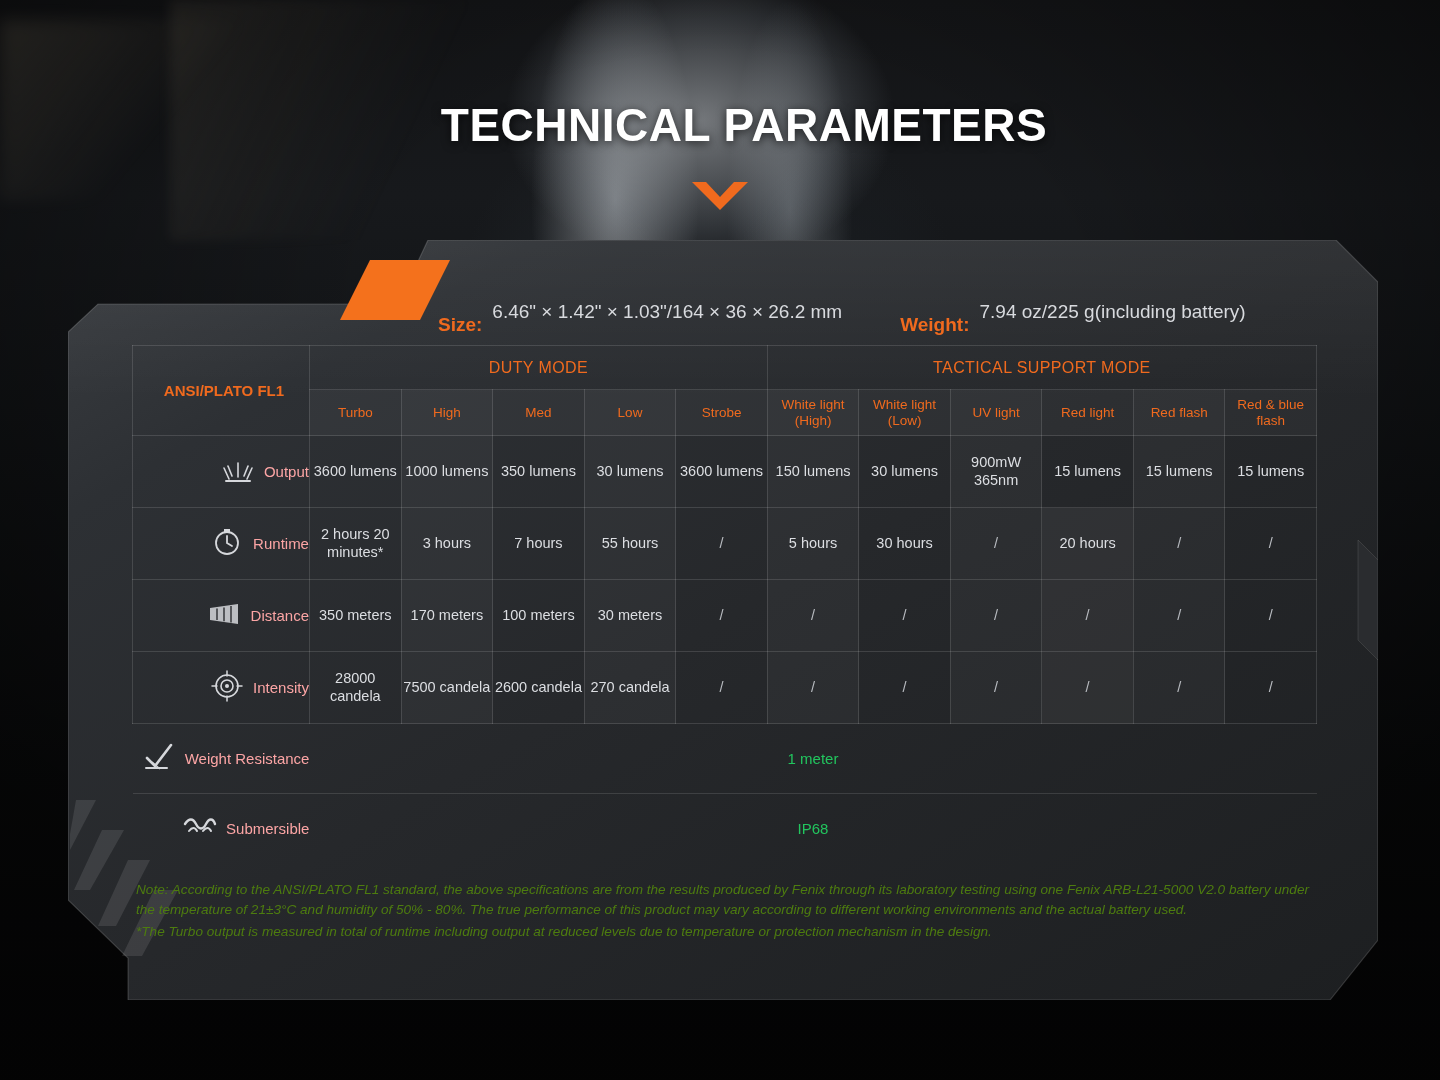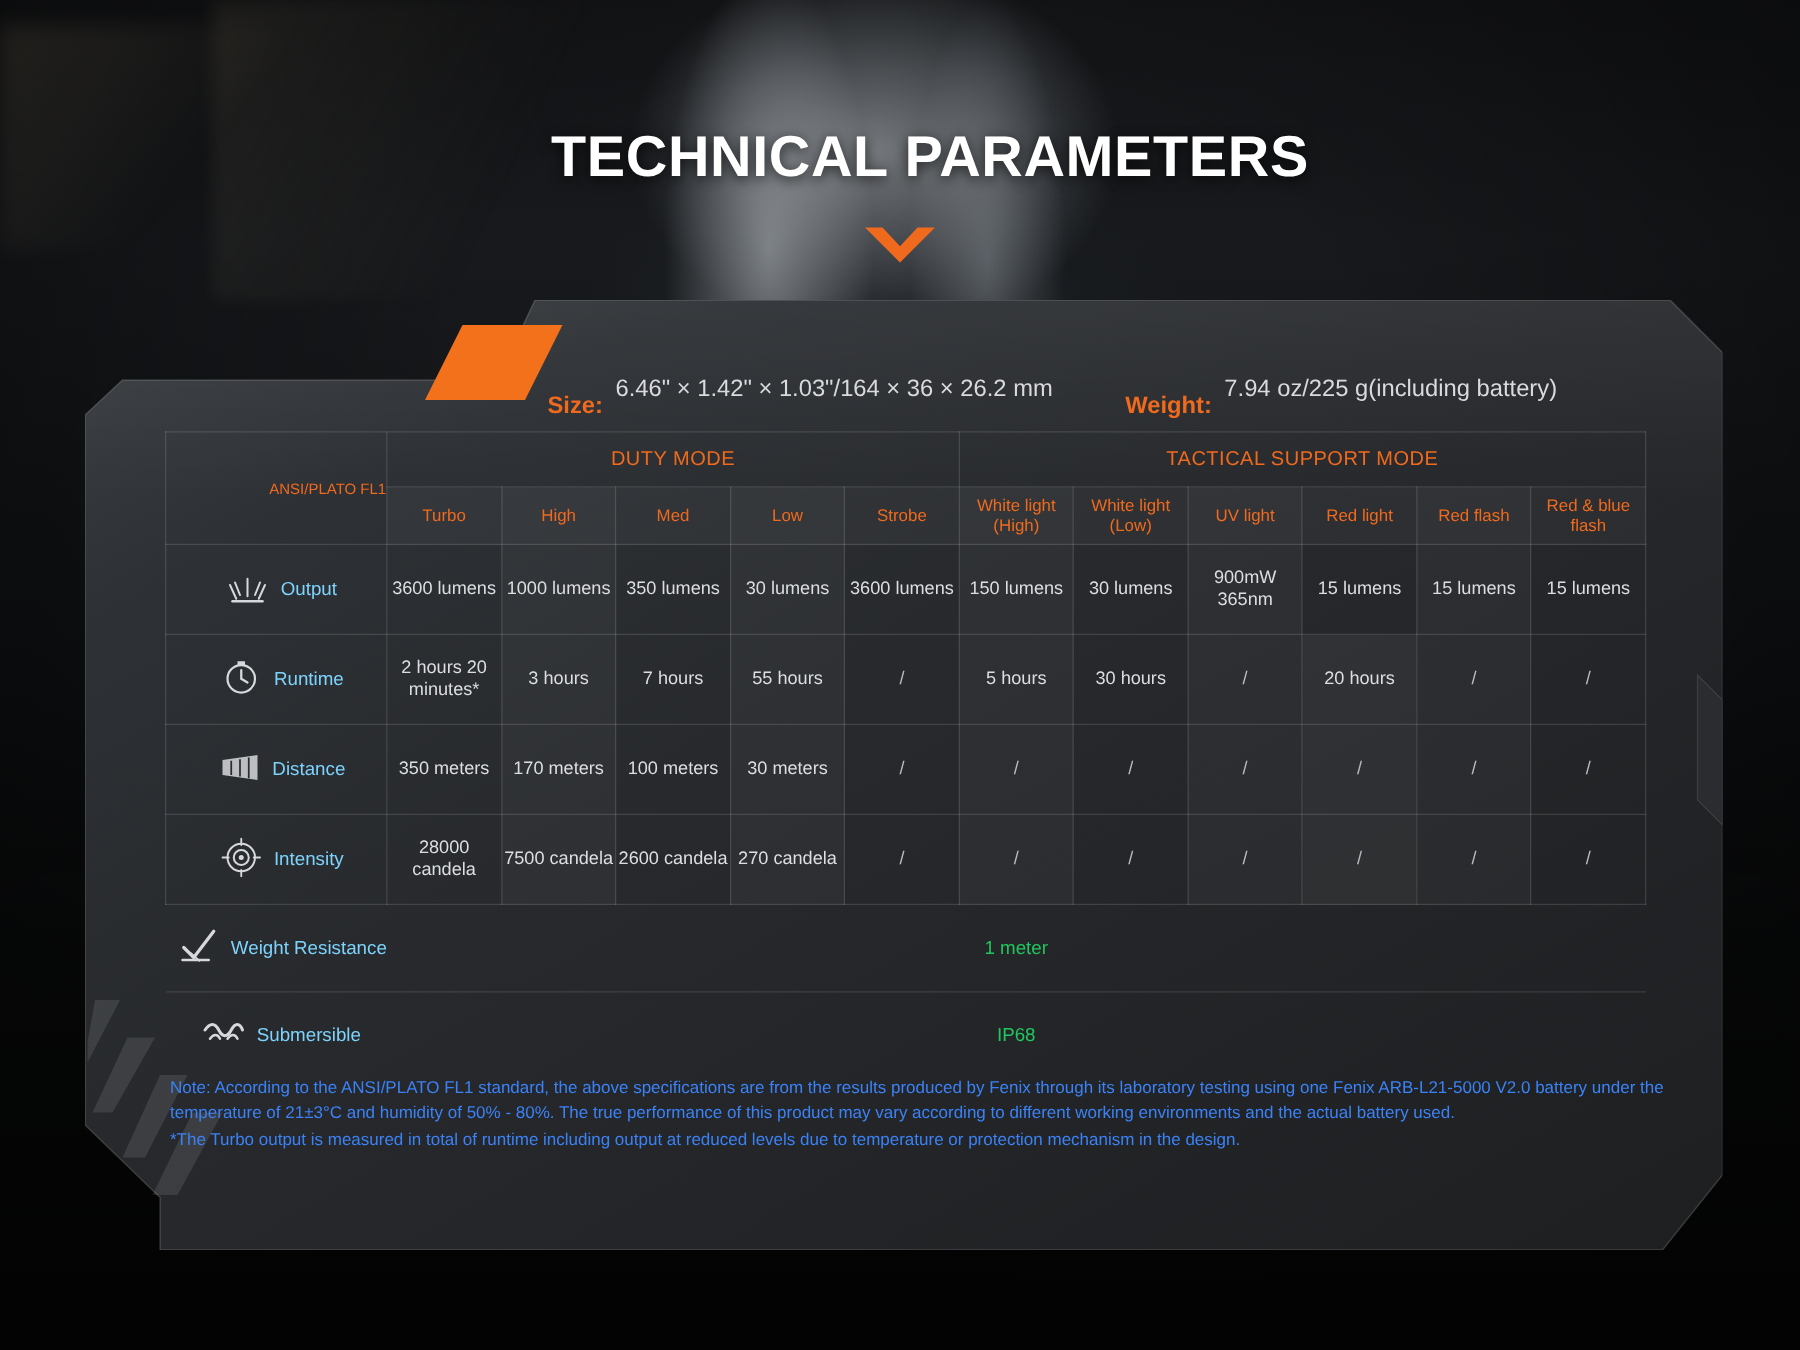--- a/index.html
+++ b/index.html
@@ -83,55 +83,55 @@
 
   .gline { border:1px solid rgba(255,255,255,0.13); }
   .hsep { border-top:1px solid rgba(255,255,255,0.12); }
 
   .mode-title {
     color:#f06a1e; font-size:16px; font-weight:normal; text-align:center;
     height:44px; vertical-align:middle;
     letter-spacing:0.4px;
   }
   .ansi {
-    color:#f06a1e; font-size:12px; font-weight:normal;
-    text-align:right; padding-left:6px !important;
+    color:#f06a1e; font-size:15px; font-weight:bold;
+    text-align:center; padding-left:6px !important;
     vertical-align:middle;
   }
   .col-head {
     color:#f06a1e; font-size:13.5px; text-align:center;
     height:46px; vertical-align:middle; line-height:1.15;
     background: rgba(255,255,255,0.035);
   }
   .col-head.alt { background: rgba(255,255,255,0.055); }
 
   .rowlabel {
-    text-align:center; vertical-align:middle;
-    color:#7dd3fc; font-size:15px;
+    text-align:right; vertical-align:middle;
+    color:#fca5a5; font-size:15px;
     padding-left:4px !important;
     white-space:nowrap;
   }
   .rowlabel .ic { display:inline-block; width:44px; vertical-align:middle; text-align:center; }
   .rowlabel .tx { display:inline-block; vertical-align:middle; }
 
   .cell {
     text-align:center; vertical-align:middle; line-height:1.2;
     height:72px; font-size:14.5px; color:#dcdee2;
   }
   .cell.shade { background: rgba(255,255,255,0.035); }
   .cell.shade2 { background: rgba(255,255,255,0.055); }
   .cell.dash { color:#b9bcc1; }
 
   .full-cell {
     text-align:center; vertical-align:middle; height:70px; font-size:15px; color:#22c55e;
   }
 
   .note {
-    position:absolute; left:68px; top:620px; width:1195px;
-    color:#3b82f6; font-size:13.6px; line-height:1.45;
+    position:absolute; left:68px; top:640px; width:1195px;
+    color:#4d7c0f; font-size:13.6px; line-height:1.45;font-style:italic;
   }
   .note p { margin:0 0 3px 0; }
 </style>
 </head>
 <body>
 
 <div class="bg"></div>
 <div class="bg-floor"></div>
 <div class="bg-streak"></div>
 <div class="bg-streak2"></div>

